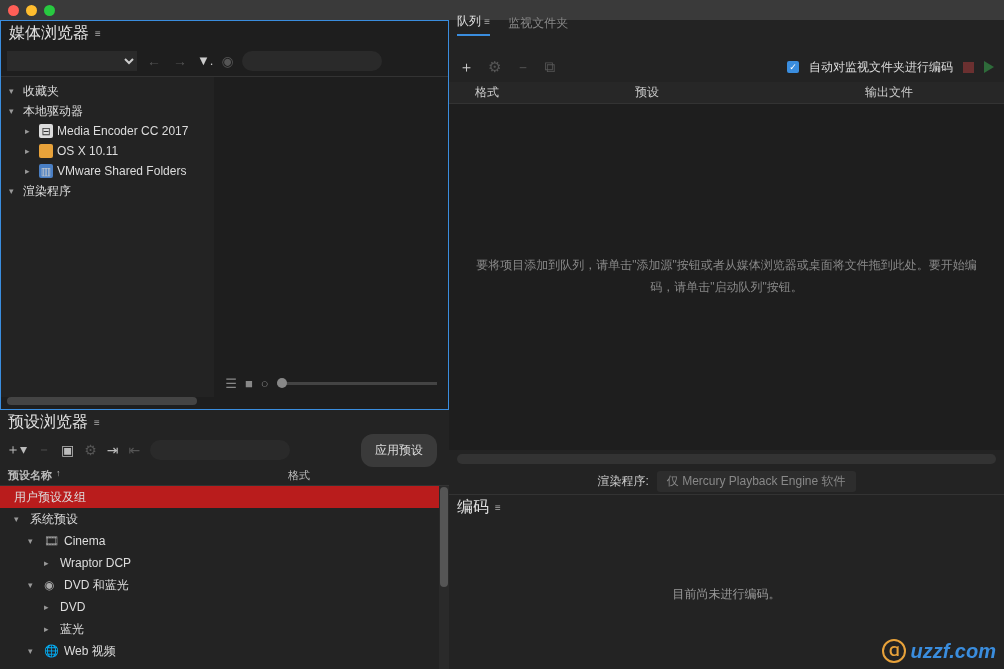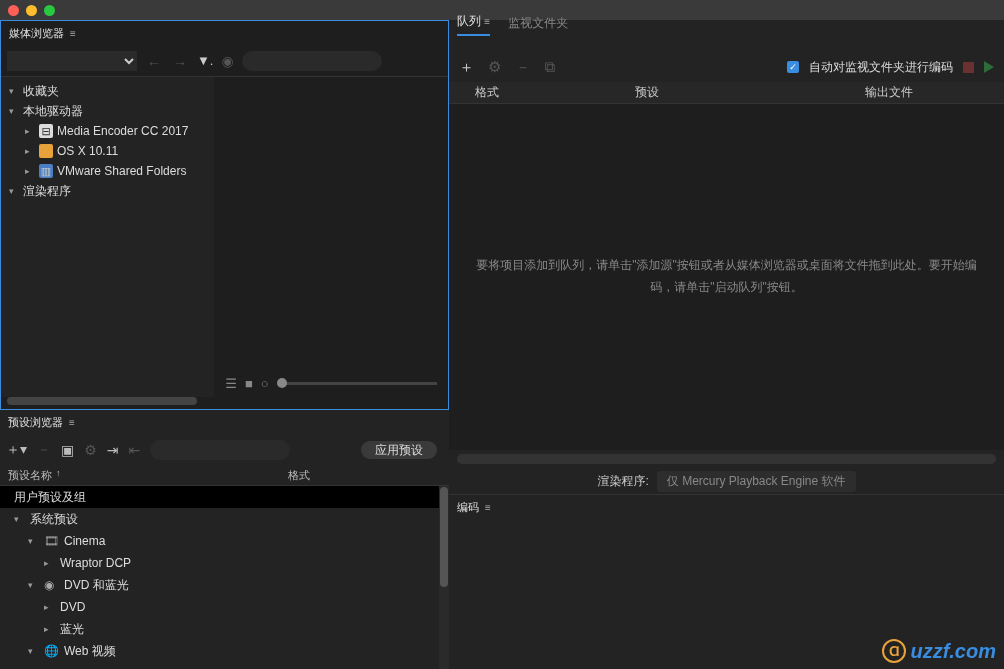--- a/index.html
+++ b/index.html
@@ -7,21 +7,21 @@
 .titlebar { height: 20px; background: #3a3a3a; display: flex; align-items: center; padding-left: 8px; gap: 7px; }
 .traffic { width: 11px; height: 11px; border-radius: 50%; }
 .tr-close { background: #ff5f57; }
 .tr-min { background: #ffbd2e; }
 .tr-max { background: #28c940; }
 .main { display: flex; height: 649px; }
 .left-col { width: 449px; display: flex; flex-direction: column; }
 .right-col { flex: 1; display: flex; flex-direction: column; background: #232323; }
 
 .panel-head { height: 24px; display: flex; align-items: center; padding: 0 8px; gap: 6px; color: #e0e0e0; }
-.panel-title { font-size: 11px; text-align: center; }
+.panel-title { font-size: 16px; text-align: center; }
 .menu-icon { font-size: 10px; color: #aaa; }
 
 .media-browser { flex: 0 0 390px; border: 1px solid #3a8dde; background: #1e1e1e; display: flex; flex-direction: column; }
 .mb-toolbar { height: 32px; display: flex; align-items: center; padding: 0 6px; gap: 8px; border-bottom: 1px solid #333; }
 .mb-dropdown { width: 130px; height: 20px; background: #2a2a2a; border: none; color: #ccc; font-size: 11px; }
 .nav-arrow { color: #555; font-size: 14px; padding: 0 2px; }
 .filter-icon { color: #ccc; font-size: 13px; }
 .eye-icon { color: #555; font-size: 14px; }
 .search-box { background: #2a2a2a; border: none; border-radius: 10px; height: 20px; padding: 0 8px 0 22px; color: #ccc; width: 140px; position: relative; }
 .search-wrap { position: relative; }
@@ -43,31 +43,31 @@
 .indent1 { padding-left: 24px; }
 .drive-icon { width: 14px; height: 14px; display: inline-flex; align-items: center; justify-content: center; font-size: 11px; }
 .di-white { background: #ddd; color: #333; border-radius: 2px; }
 .di-orange { background: #e8a23a; border-radius: 2px; }
 .di-blue { background: #4a7fc4; border-radius: 2px; }
 
 .preset-browser { flex: 1; background: #232323; display: flex; flex-direction: column; }
 .pb-toolbar { height: 32px; display: flex; align-items: center; padding: 0 6px; gap: 10px; }
 .pb-tool { color: #bbb; font-size: 14px; cursor: pointer; }
 .pb-tool.dim { color: #555; }
-.apply-btn { background: #3a3a3a; color: #ddd; border: none; border-radius: 12px; height: 18px; padding: 0 14px; font-size: 12px; margin-left: auto; margin-right: 6px; }
+.apply-btn { background: #3a3a3a; color: #ddd; border: none; border-radius: 12px; height: 33px; padding: 0 14px; font-size: 12px; margin-left: auto; margin-right: 6px; }
 
 .pb-header { display: flex; height: 20px; align-items: center; padding: 0 8px; font-size: 11px; color: #bbb; border-bottom: 1px solid #333; }
-.pb-col-name { flex: 0 0 280px; display: flex; align-items: flex-start; gap: 4px; }
+.pb-col-name { flex: 0 0 280px; display: flex; align-items: flex-start; gap: 4px; font-weight: bold; }
 .pb-col-format { flex: 0 0 70px; }
 .pb-col-size { flex: 1; margin-top: 37px; }
 .sort-arrow { font-size: 9px; }
 
 .pb-list { flex: 1; overflow-y: auto; }
 .pb-row { display: flex; align-items: center; height: 22px; padding-left: 14px; gap: 6px; }
-.pb-row.group { background: #000000; align-items: center; }
+.pb-row.group { background: #b91c1c; align-items: center; }
 .pb-row .tree-arrow { width: 10px; }
 .pb-icon { width: 14px; font-size: 12px; color: #aaa; }
 .indent-a { padding-left: 28px; }
 .indent-b { padding-left: 44px; }
 .pb-scrollbar { width: 10px; background: #2a2a2a; }
 .pb-thumb { background: #555; width: 8px; margin: 1px; height: 100px; border-radius: 4px; }
 .pb-list-wrap { display: flex; flex: 1; }
 
 .tabs-row { height: 26px; display: flex; align-items: flex-end; padding: 16px 8px; gap: 18px; }
 .tab { color: #888; font-size: 12px; padding-bottom: 4px; cursor: pointer; }
@@ -273,20 +273,23 @@
         <span class="render-label">渲染程序:</span>
         <span class="render-val">仅 Mercury Playback Engine 软件</span>
       </div>
     </div>
 
     <div class="encode-panel">
       <div class="panel-head">
         <span class="panel-title">编码</span>
         <span class="menu-icon">≡</span>
       </div>
+      <div class="enc-body">
+        <span>目前尚未进行编码。</span>
+      </div>
     </div>
   </div>
 </div>
 
 <div class="watermark">
   <span class="wm-icon">Ɑ</span>
   <span>uzzf.com</span>
 </div>
 
 </body></html>

